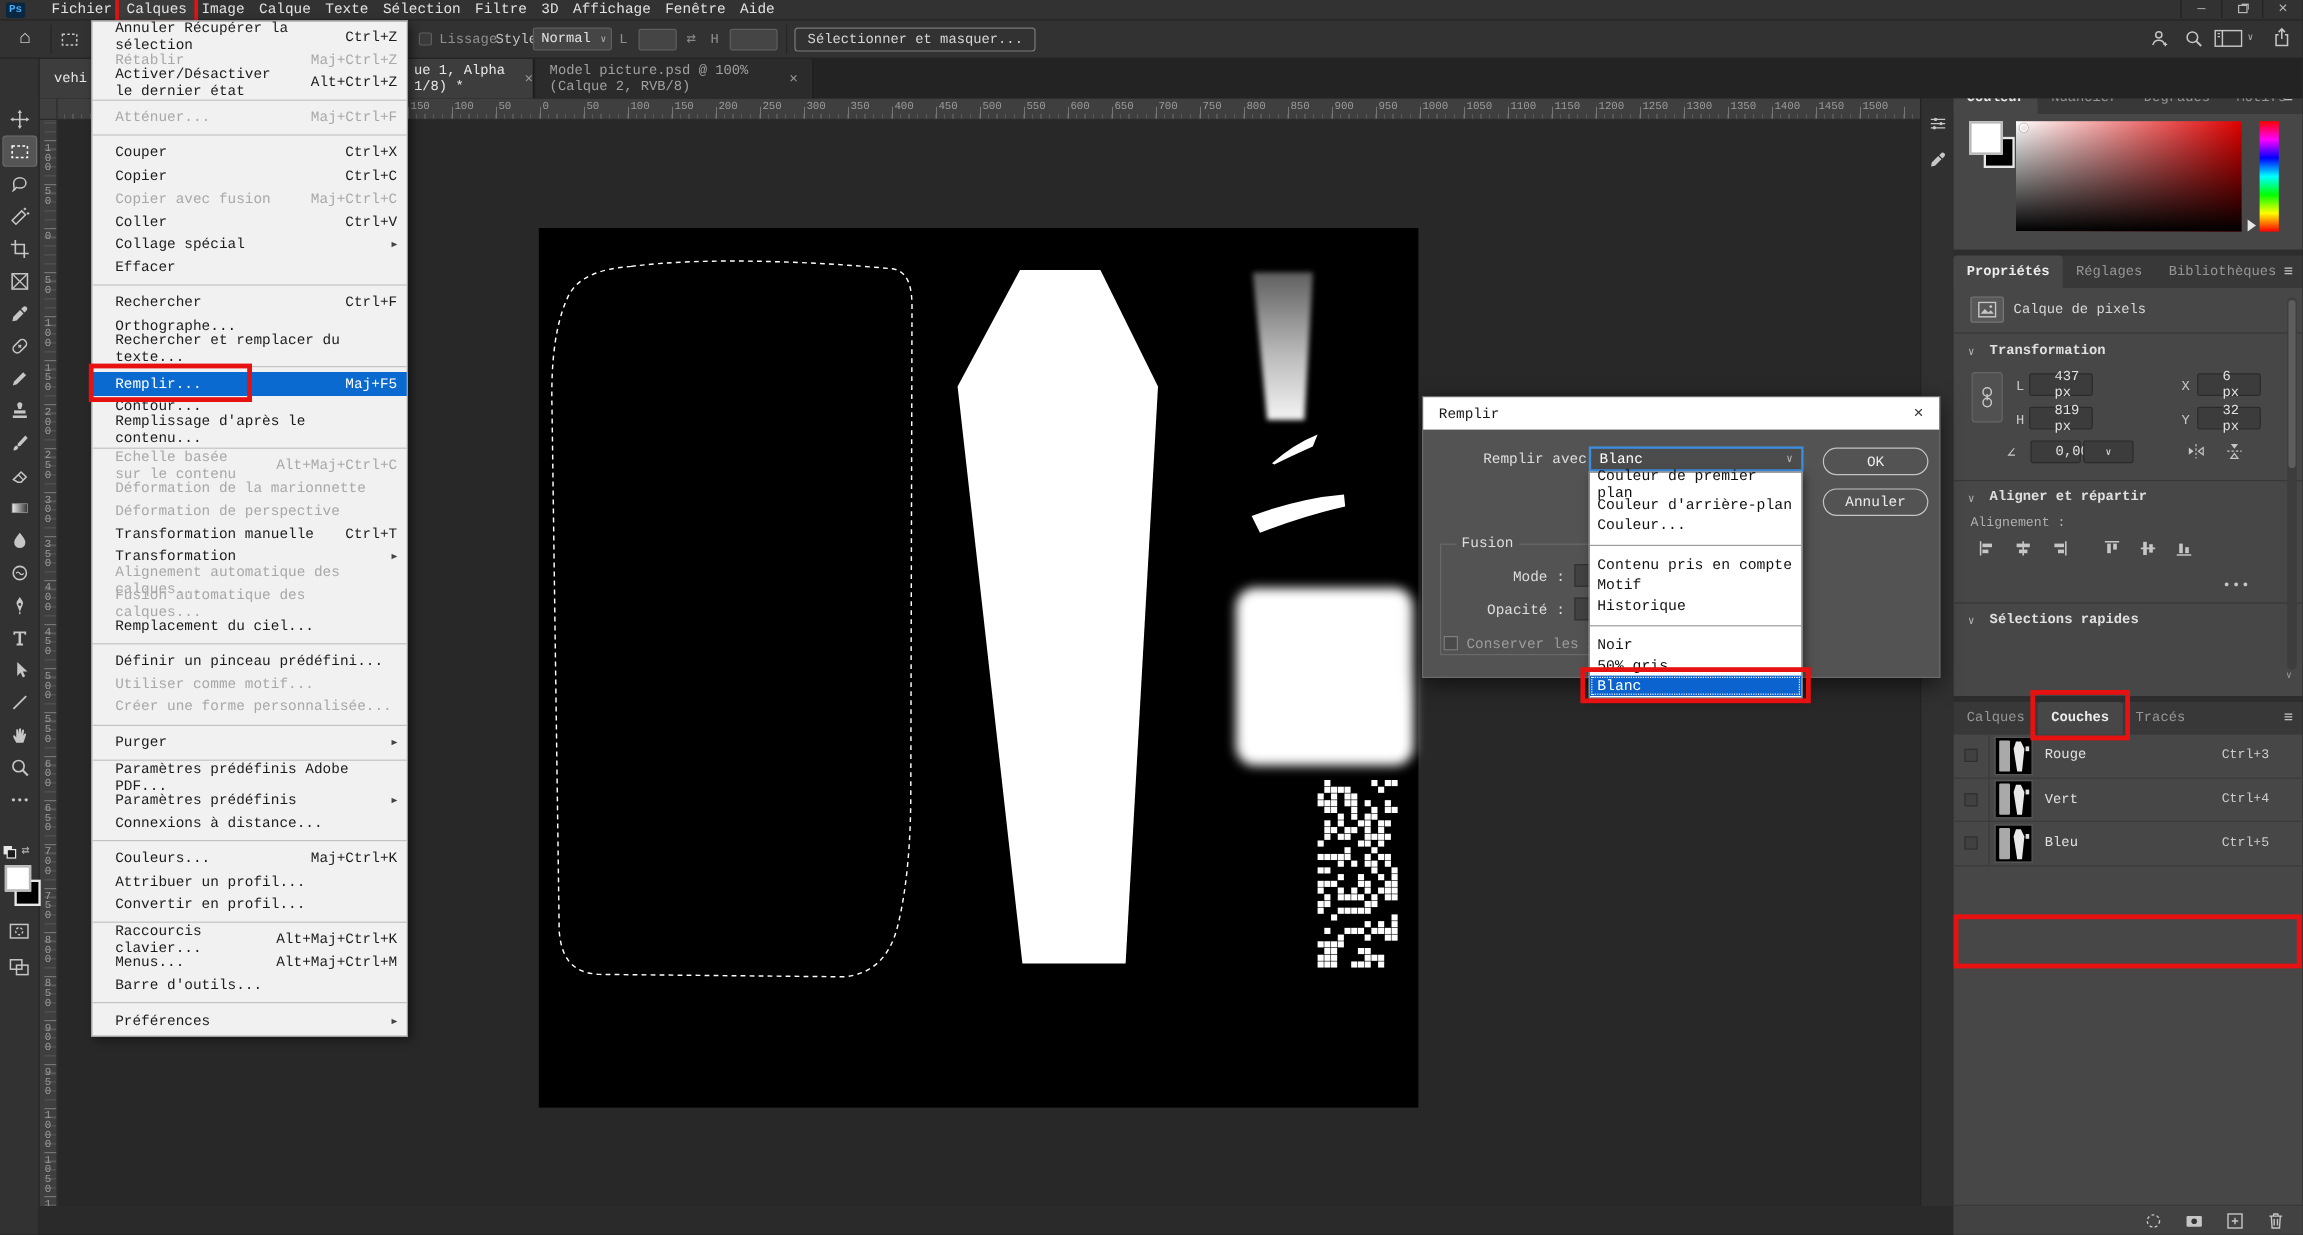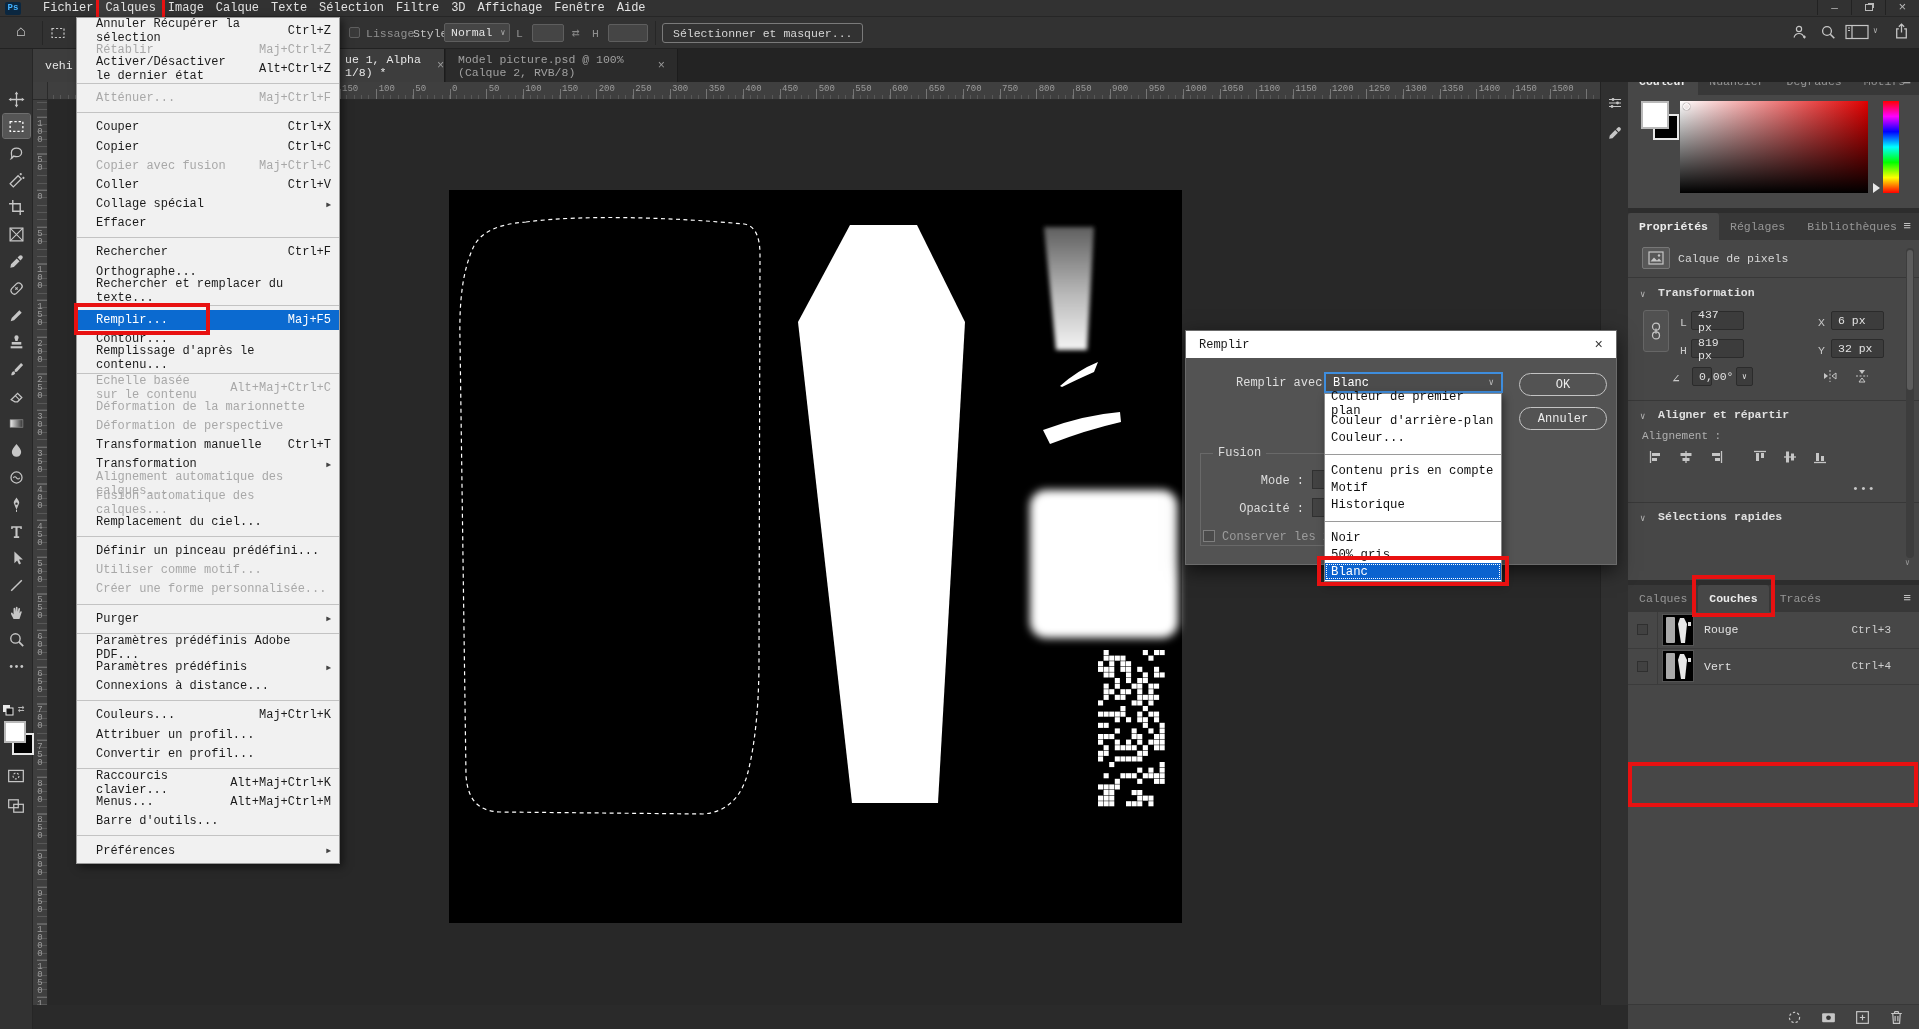--- a/index.html
+++ b/index.html
@@ -79,21 +79,21 @@
   .rightcol{position:absolute;left:1600px;top:49px;width:28px;height:956px;background:#303030;border-left:1px solid #232323;z-index:2}
   .panelcol{position:absolute;left:1628px;top:49px;width:291px;height:980px;background:#2d2d2d;z-index:2}
   .ptabs{position:absolute;left:0;width:291px;height:27px;background:#383838;display:flex;align-items:flex-end}
   .ptab{height:27px;display:flex;align-items:center;padding:0 11px;font-size:11.5px;color:#969696;position:relative}
   .ptab.act{background:#474747;color:#ececec;font-weight:bold;border-radius:3px 3px 0 0}
   .ptab.annot-tab::after{content:"";position:absolute;left:-6px;right:-6px;top:-10px;bottom:-5px;border:4px solid var(--red);pointer-events:none;z-index:60}
   .pbody{position:absolute;left:0;width:291px;background:#474747}
   .burger{position:absolute;right:8px;color:#c0c0c0;font-size:13px}
   .shead{position:absolute;font-size:11.5px;font-weight:bold;color:#e0e0e0}
   .schev{position:absolute;font-size:9px;color:#b5b5b5}
-  .pfield{position:absolute;height:19px;background:#3c3c3c;border:1px solid #2b2b2b;border-radius:2px;display:flex;align-items:center;padding:0 6px;font-size:11.5px;color:#e2e2e2}
+  .pfield{position:absolute;height:19px;background:#3c3c3c;border:1px solid #2b2b2b;border-radius:2px;display:flex;align-items:center;padding:0 20px;font-size:11.5px;color:#e2e2e2}
   .plabel{position:absolute;font-size:11.5px;color:#c9c9c9}
   .iconbtn{position:absolute;display:flex;align-items:center;justify-content:center;color:#c6c6c6}
   .ch-row{height:36.6px;display:flex;align-items:center;border-bottom:1px solid #3b3b3b;position:relative}
   .ch-row.sel{background:#565656}
   .eyecell{width:30px;height:100%;display:flex;align-items:center;justify-content:center;border-right:1px solid #3b3b3b}
   .eyebox{width:11px;height:11px;border:1px solid #2f2f2f;background:#414141}
   .ch-thumb{margin-left:4px;border:1px solid #555}
   .ch-name{margin-left:10px;font-size:11.5px;color:#e0e0e0}
   .ch-sc{margin-left:auto;margin-right:28px;font-size:11px;color:#cfcfcf}
   .scrollbar{position:absolute;width:8px;background:#3d3d3d;border-radius:4px}
@@ -1089,20 +1089,35 @@
               <svg width="30" height="30">
                 <rect width="30" height="30" fill="#000"></rect>
                 <rect x="3" y="2" width="9" height="26" rx="1" fill="#a9a9a9"></rect>
                 <polygon points="17,3 21,3 24,9 22,28 18,28 15,9" fill="#e8e8e8"></polygon>
                 <rect x="25" y="7" width="3" height="4" fill="#ddd"></rect>
               </svg>
             </div>
             <span class="ch-name">Vert</span>
             <span class="ch-sc">Ctrl+4</span>
           </div>
+          <div class="ch-row">
+            <div class="eyecell">
+              <div class="eyebox"></div>
+            </div>
+            <div class="ch-thumb">
+              <svg width="30" height="30">
+                <rect width="30" height="30" fill="#000"></rect>
+                <rect x="3" y="2" width="9" height="26" rx="1" fill="#a9a9a9"></rect>
+                <polygon points="17,3 21,3 24,9 22,28 18,28 15,9" fill="#e8e8e8"></polygon>
+                <rect x="25" y="7" width="3" height="4" fill="#ddd"></rect>
+              </svg>
+            </div>
+            <span class="ch-name">Bleu</span>
+            <span class="ch-sc">Ctrl+5</span>
+          </div>
         </div>
       <div class="abs" style="left:0;bottom:24px;width:291px;height:1px;background:#383838"></div>
       <div class="abs" style="left:0;bottom:0;width:291px;height:24px;background:#424242;display:flex;align-items:center">
         <svg class="ic" style="margin-left:158px" width="17" height="17">
             <use href="#i-load-channel"></use>
           </svg>
         <svg class="ic" style="margin-left:17px" width="17" height="17">
             <use href="#i-save-channel"></use>
           </svg>
         <svg class="ic" style="margin-left:17px" width="17" height="17">

